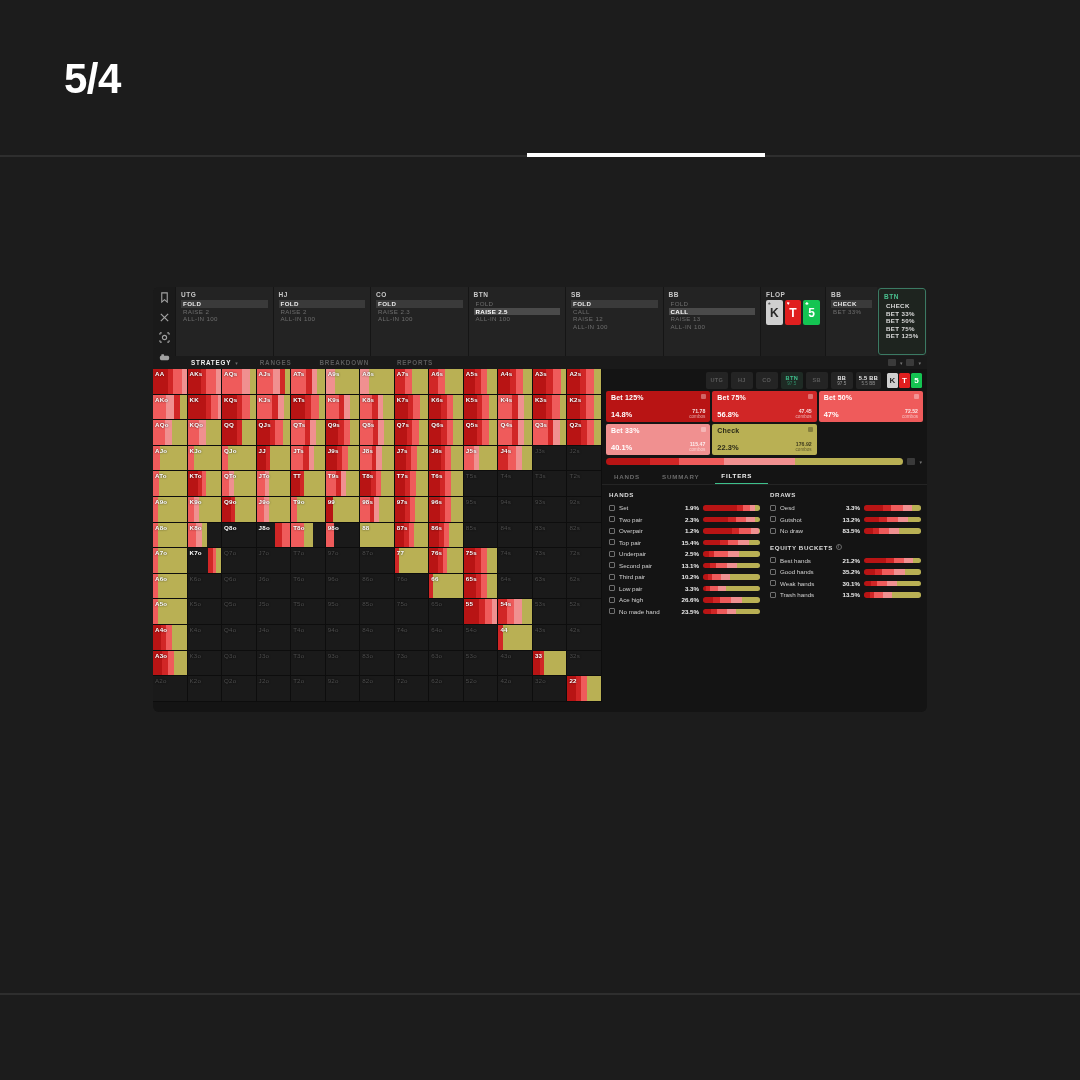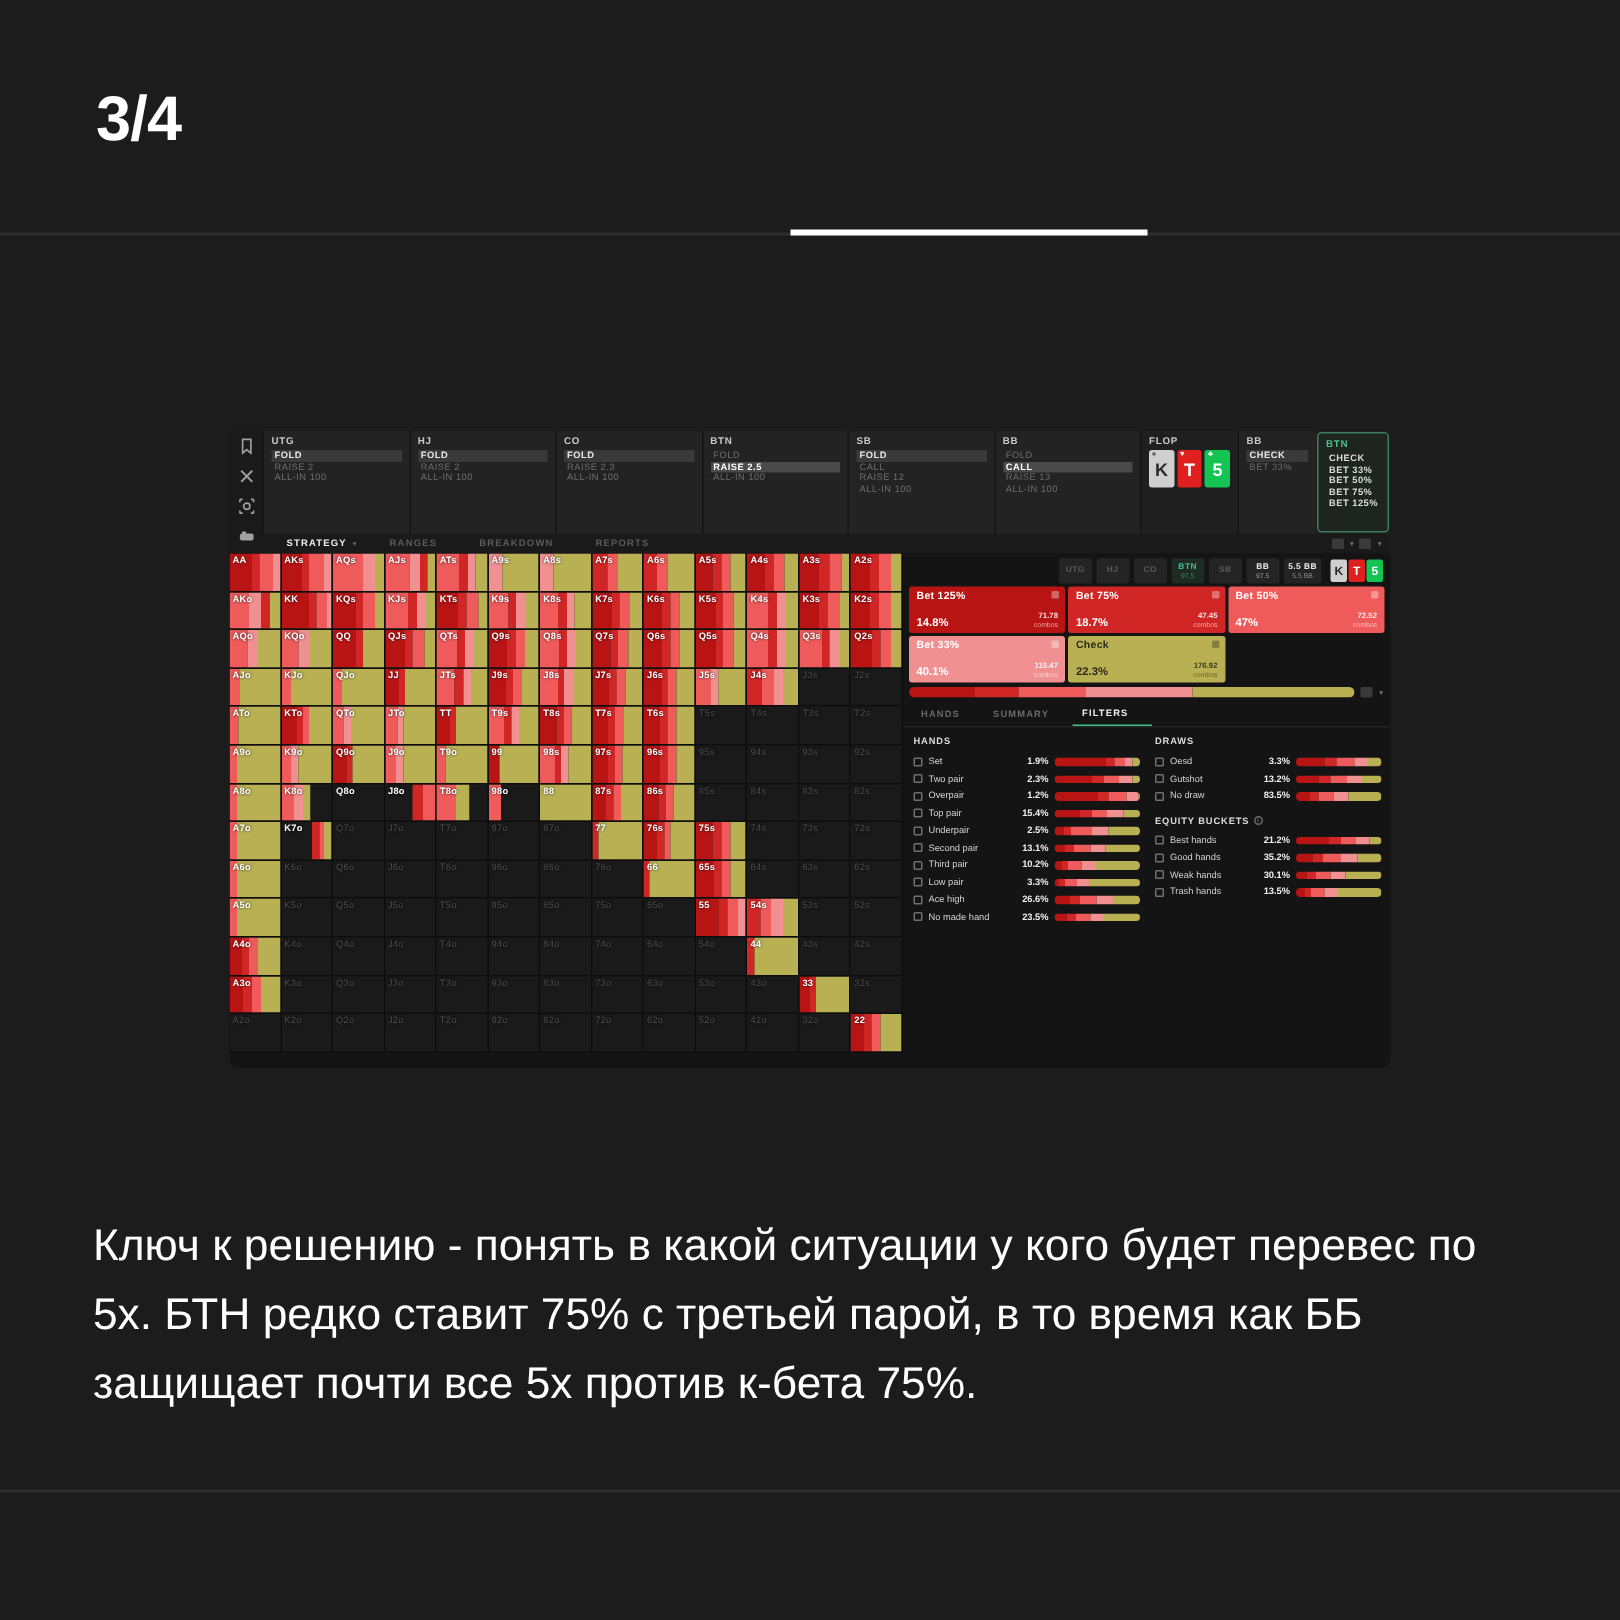--- a/index.html
+++ b/index.html
@@ -171,21 +171,21 @@
     font-size: 29.5px; line-height: 46px; font-weight: 400; color: #ffffff;
   }
   .footline { position: absolute; left: 0; top: 993px; width: 1080px; height: 2px; background: #2e2e2e; }
 </style>
 </head>
 <body>
 
 <div class="page">
 
   <div class="header">
-    <div class="page-counter">3/4</div>
+    <div class="page-counter">5/4</div>
   </div>
   <div class="rule"></div>
   <div class="rule-active"></div>
 
   <div class="app">
 
     <div class="action-strip">
       <div class="icon-rail">
         <span class="rail-icon">
           <svg viewBox="0 0 12 12">
@@ -1356,21 +1356,21 @@
                 <span class="lk"></span>
                 <div class="pct">14.8%</div>
                 <div class="cmb">
                   <span class="n">71.78</span>
                   <span class="u">combos</span>
                 </div>
               </div>
               <div class="sblock" style="background: rgb(209, 38, 38);">
                 <div class="nm">Bet 75%</div>
                 <span class="lk"></span>
-                <div class="pct">18.7%</div>
+                <div class="pct">56.8%</div>
                 <div class="cmb">
                   <span class="n">47.45</span>
                   <span class="u">combos</span>
                 </div>
               </div>
               <div class="sblock" style="background: rgb(239, 91, 91);">
                 <div class="nm">Bet 50%</div>
                 <span class="lk"></span>
                 <div class="pct">47%</div>
                 <div class="cmb">
@@ -1639,15 +1639,14 @@
                   </span>
                 </div>
               </div>
           </div>
         </div>
 
       </div>
     </div>
   </div>
 
-  <div class="caption">Ключ к решению - понять в какой ситуации у кого будет перевес по 5х. БТН редко ставит 75% с третьей парой, в то время как ББ защищает почти все 5х против к-бета 75%.</div>
   <div class="footline"></div>
 </div>
 
 </body></html>

